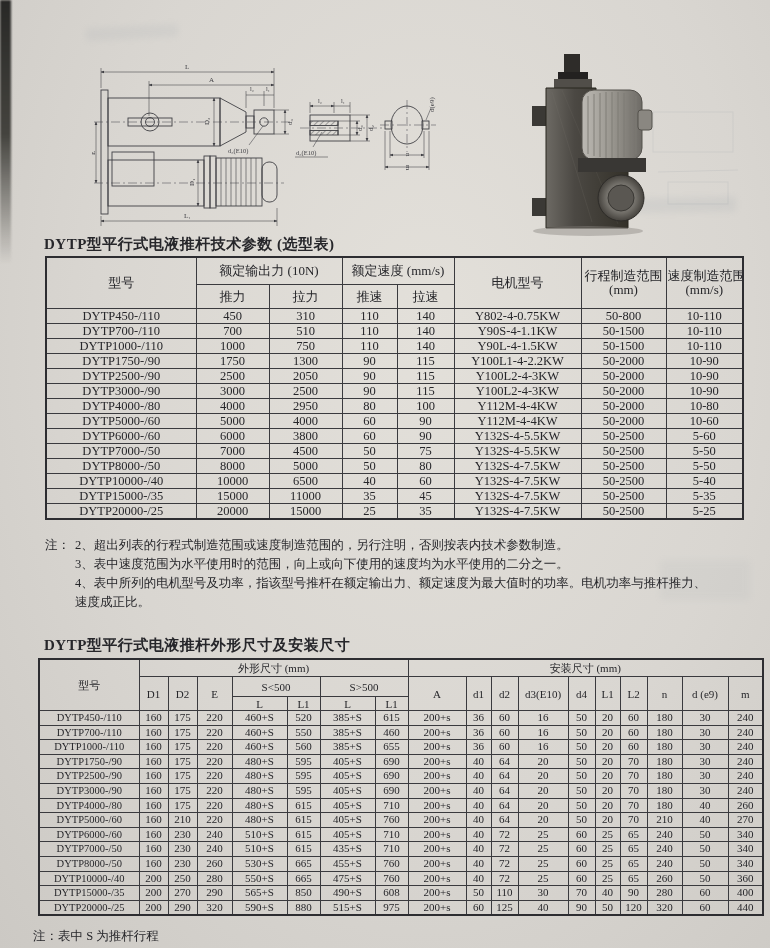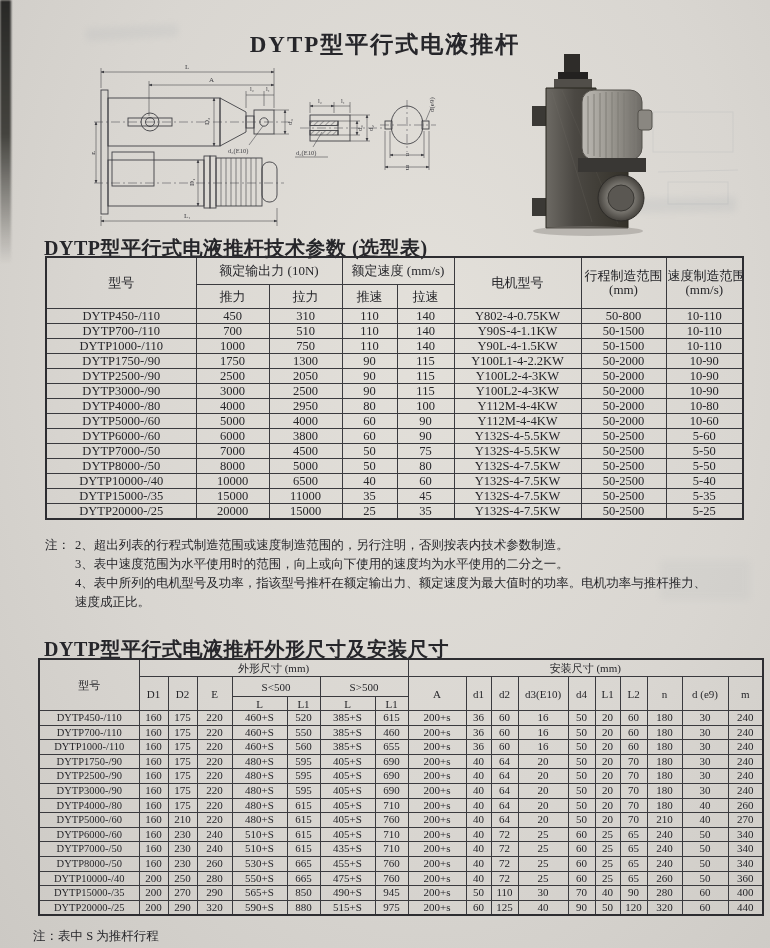--- a/index.html
+++ b/index.html
@@ -19,21 +19,21 @@
   .g2{top:198px; left:566px; width:170px; height:15px; transform:rotate(-1deg); opacity:.12;}
   .g3{top:560px; left:660px; width:90px; height:40px; opacity:.07;}
 
   .title{
     position:absolute; top:14px; left:0; width:100%;
     text-align:center; font-size:23px; font-weight:bold; letter-spacing:2px;
   }
   .drawing{position:absolute; left:92px; top:58px; width:368px; height:178px;}
   .photo{position:absolute; left:518px; top:52px; width:230px; height:186px;}
 
-  .section-title{position:absolute; left:44px; font-size:20px; font-weight:bold; letter-spacing:.5px;}
+  .section-title{position:absolute; left:44px; font-size:15px; font-weight:bold; letter-spacing:.5px;}
   .st1{top:235px;}
   .st2{top:636px;}
 
   table{border-collapse:collapse; table-layout:fixed; position:absolute; background:transparent;}
   th,td{border:1px solid #3a3a3e; text-align:center; vertical-align:middle; font-weight:normal; overflow:hidden; white-space:nowrap; padding:0 1px;}
   table{border:2px solid #2d2d31;}
 
   #t1{left:45px; top:256px; width:697px; font-size:12.5px;}
   #t1 thead tr:first-child th{height:26px; font-size:13px;}
   #t1 thead tr:last-child th{height:23px; font-size:13px;}
@@ -59,21 +59,20 @@
 </style>
 </head>
 <body>
 
 <div class="page">
   <div class="edge-shadow"></div>
   <div class="ghost g1"></div>
   <div class="ghost g2"></div>
   <div class="ghost g3"></div>
 
-  <h1 class="title">DYTP型平行式电液推杆</h1>
 
   <svg class="drawing" viewBox="0 0 368 178">
     <defs>
       <marker id="arr" viewBox="0 0 10 10" refX="9" refY="5" markerWidth="7" markerHeight="7" orient="auto-start-reverse">
         <path d="M0,1 L10,5 L0,9 z" fill="#3f3f44"></path>
       </marker>
       <pattern id="hatch" width="4" height="4" patternUnits="userSpaceOnUse" patternTransform="rotate(45)">
         <line x1="0" y1="0" x2="0" y2="4" stroke="#55555a" stroke-width="1"></line>
       </pattern>
     </defs>
@@ -722,21 +721,21 @@
           <td>360</td>
         </tr>
         <tr>
           <td>DYTP15000-/35</td>
           <td>200</td>
           <td>270</td>
           <td>290</td>
           <td>565+S</td>
           <td>850</td>
           <td>490+S</td>
-          <td>945</td>
+          <td>608</td>
           <td>200+s</td>
           <td>50</td>
           <td>110</td>
           <td>30</td>
           <td>70</td>
           <td>40</td>
           <td>90</td>
           <td>280</td>
           <td>60</td>
           <td>400</td>

